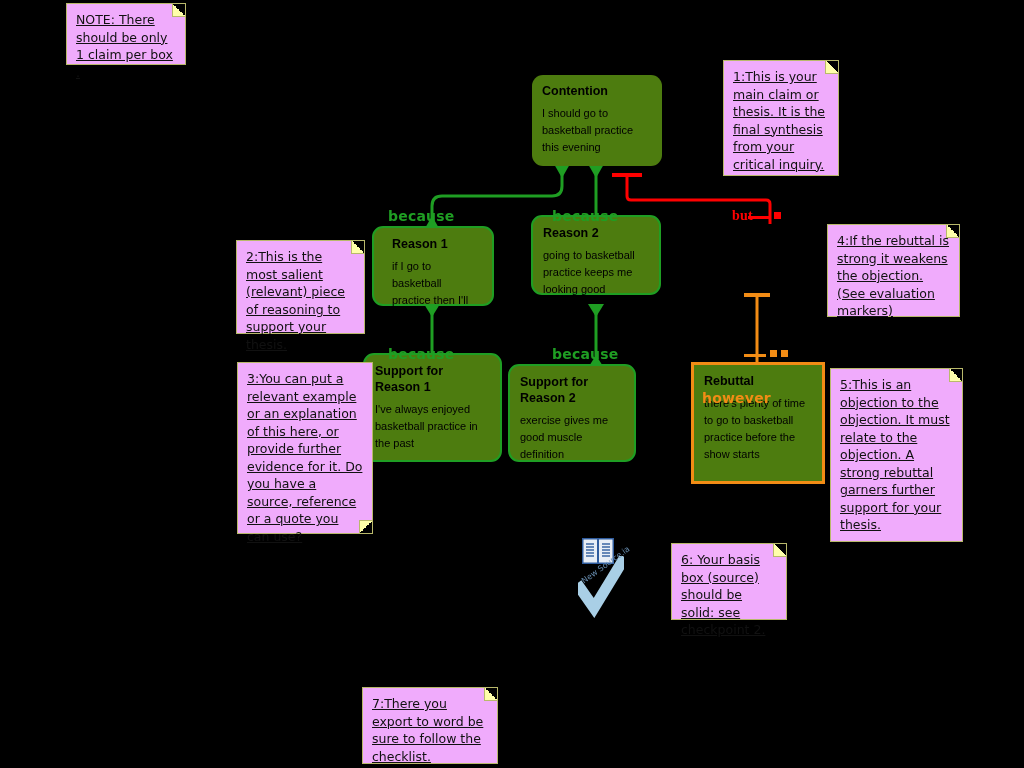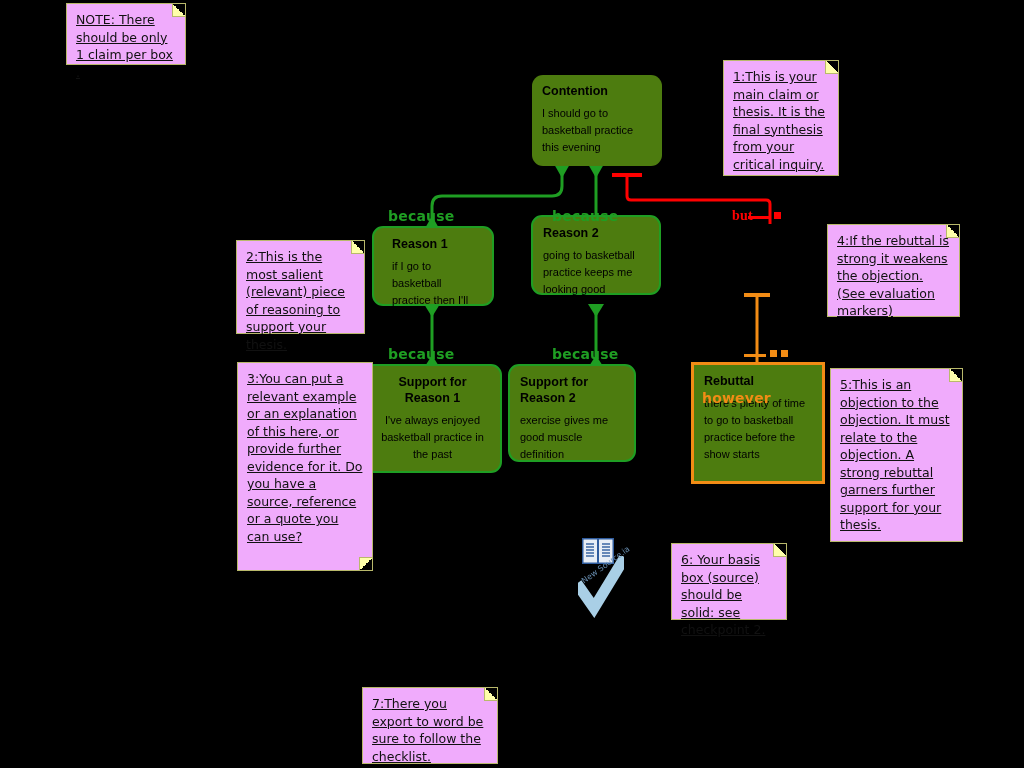--- a/index.html
+++ b/index.html
@@ -224,21 +224,21 @@
     <div class="title">Reason 1</div>
     <div class="body">if I go to basketball practice then I'll enjoy it</div>
   </div>
 
   <div class="node rounded green" style="left:531px; top:215px; width:130px; height:80px;">
     <div class="title">Reason 2</div>
     <div class="body">going to basketball practice keeps me looking good</div>
   </div>
 
 
-  <div class="node rounded green" style="left:363px; top:364px; width:139px; height:109px;text-align:center;">
+  <div class="node rounded green" style="left:363px; top:353px; width:139px; height:109px;">
     <div class="title">Support for Reason 1</div>
     <div class="body">I've always enjoyed basketball practice in the past</div>
   </div>
 
   <div class="node rounded green" style="left:508px; top:364px; width:128px; height:98px;">
     <div class="title">Support for Reason 2</div>
     <div class="body">exercise gives me good muscle definition</div>
   </div>
 
   <div class="node orange" style="left:691px; top:362px; width:134px; height:122px;">
@@ -271,21 +271,21 @@
   <div class="note" style="left:697px; top:60px; width:116px; height:116px;margin-left:26px;">
     <span class="fold"></span>
     <span>1:This is your main claim or thesis. It is the final synthesis from your critical inquiry.</span>
   </div>
 
   <div class="note" style="left:236px; top:240px; width:129px; height:94px;">
     <span class="fold"></span>
     <span>2:This is the most salient (relevant) piece of reasoning to support your thesis.</span>
   </div>
 
-  <div class="note fold-br" style="left:237px; top:362px; width:136px; height:209px;">
+  <div class="note fold-br" style="left:237px; top:362px; width:136px; height:172px;">
     <span class="fold"></span>
     <span>3:You can put a relevant example or an explanation of this here, or provide further evidence for it. Do you have a source, reference or a quote you can use?</span>
   </div>
 
   <div class="note" style="left:827px; top:224px; width:133px; height:93px;">
     <span class="fold"></span>
     <span>4:If the rebuttal is strong it weakens the objection. (See evaluation markers)</span>
   </div>
 
   <div class="note" style="left:830px; top:368px; width:133px; height:174px;">

